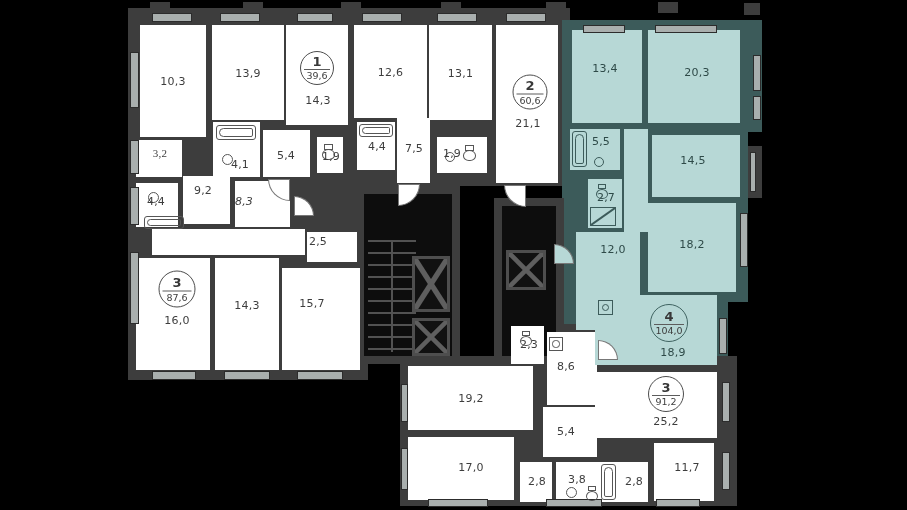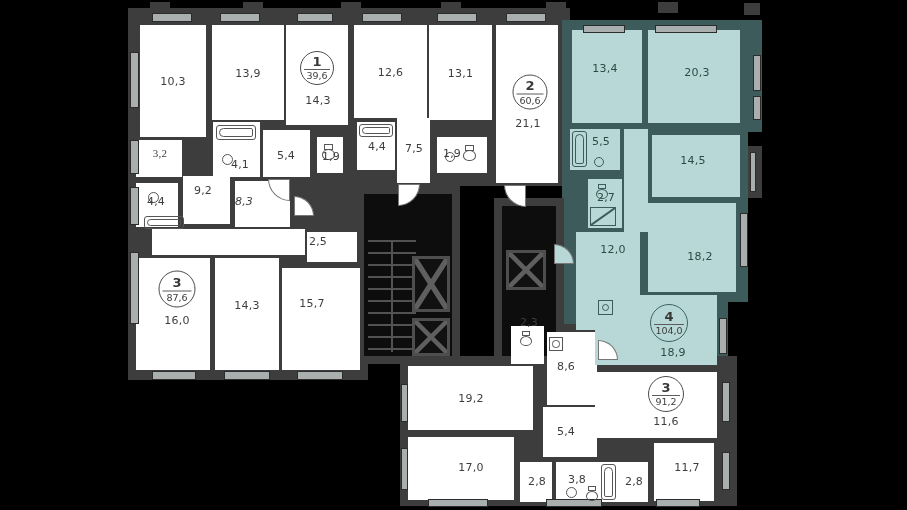--- a/index.html
+++ b/index.html
@@ -110,29 +110,29 @@
     <div class="abs room white" style="left: 152px; top: 229px; width: 153px; height: 26px;"></div>
     <div class="abs room white" style="left: 307px; top: 232px; width: 50px; height: 30px;"></div>
     <div class="abs room-label" style="left: 318px; top: 241px;">2,5</div>
     <div class="abs room white" style="left: 136px; top: 258px; width: 74px; height: 112px;"></div>
     <div class="abs room-label" style="left: 177px; top: 320px;">16,0</div>
     <div class="abs room white" style="left: 215px; top: 258px; width: 64px; height: 112px;"></div>
     <div class="abs room-label" style="left: 247px; top: 305px;">14,3</div>
     <div class="abs room white" style="left: 282px; top: 268px; width: 78px; height: 102px;"></div>
     <div class="abs room-label" style="left: 312px; top: 303px;">15,7</div>
     <div class="abs room white" style="left: 511px; top: 326px; width: 33px; height: 38px;"></div>
-    <div class="abs room-label" style="left: 529px; top: 322px; text-align: center;">2,3</div>
+    <div class="abs room-label" style="left: 529px; top: 344px; text-align: center;">2,3</div>
     <div class="abs room white" style="left: 547px; top: 332px; width: 50px; height: 73px;"></div>
     <div class="abs room-label" style="left: 566px; top: 366px;">8,6</div>
     <div class="abs room white" style="left: 408px; top: 366px; width: 125px; height: 64px;"></div>
     <div class="abs room-label" style="left: 471px; top: 398px;">19,2</div>
     <div class="abs room white" style="left: 543px; top: 407px; width: 54px; height: 50px;"></div>
     <div class="abs room-label" style="left: 566px; top: 431px;">5,4</div>
     <div class="abs room white" style="left: 595px; top: 372px; width: 122px; height: 66px;"></div>
-    <div class="abs room-label" style="left: 666px; top: 421px;">11,6</div>
+    <div class="abs room-label" style="left: 666px; top: 421px;">25,2</div>
     <div class="abs room white" style="left: 408px; top: 437px; width: 106px; height: 63px;"></div>
     <div class="abs room-label" style="left: 471px; top: 467px;">17,0</div>
     <div class="abs room white" style="left: 520px; top: 462px; width: 32px; height: 40px;"></div>
     <div class="abs room-label" style="left: 537px; top: 481px;">2,8</div>
     <div class="abs room white" style="left: 556px; top: 462px; width: 62px; height: 40px;"></div>
     <div class="abs room-label" style="left: 577px; top: 479px;">3,8</div>
     <div class="abs room white" style="left: 618px; top: 462px; width: 30px; height: 40px;"></div>
     <div class="abs room-label" style="left: 634px; top: 481px;">2,8</div>
     <div class="abs room white" style="left: 654px; top: 443px; width: 60px; height: 58px;"></div>
     <div class="abs room-label" style="left: 687px; top: 467px;">11,7</div>
@@ -143,21 +143,21 @@
     <div class="abs room teal" style="left: 570px; top: 129px; width: 50px; height: 41px;"></div>
     <div class="abs room-label teal" style="left: 601px; top: 141px;">5,5</div>
     <div class="abs room teal" style="left: 652px; top: 135px; width: 88px; height: 62px;"></div>
     <div class="abs room-label teal" style="left: 693px; top: 160px;">14,5</div>
     <div class="abs room teal" style="left: 624px; top: 129px; width: 24px; height: 103px;"></div>
     <div class="abs room teal" style="left: 588px; top: 179px; width: 34px; height: 49px;"></div>
     <div class="abs room-label teal" style="left: 606px; top: 197px;">2,7</div>
     <div class="abs room teal" style="left: 576px; top: 232px; width: 64px; height: 98px;"></div>
     <div class="abs room-label teal" style="left: 613px; top: 249px;">12,0</div>
     <div class="abs room teal" style="left: 648px; top: 203px; width: 88px; height: 89px;"></div>
-    <div class="abs room-label teal" style="left: 692px; top: 256px; margin-left: 8px;">18,2</div>
+    <div class="abs room-label teal" style="left: 692px; top: 244px;">18,2</div>
     <div class="abs room teal" style="left: 595px; top: 295px; width: 122px; height: 70px;"></div>
     <div class="abs room-label teal" style="left: 673px; top: 352px;">18,9</div>
     <div class="abs window" style="left: 152px; top: 13px; width: 40px; height: 9px;"></div>
     <div class="abs window" style="left: 220px; top: 13px; width: 40px; height: 9px;"></div>
     <div class="abs window" style="left: 297px; top: 13px; width: 36px; height: 9px;"></div>
     <div class="abs window" style="left: 362px; top: 13px; width: 40px; height: 9px;"></div>
     <div class="abs window" style="left: 437px; top: 13px; width: 40px; height: 9px;"></div>
     <div class="abs window" style="left: 506px; top: 13px; width: 40px; height: 9px;"></div>
     <div class="abs window" style="left: 583px; top: 25px; width: 42px; height: 8px;"></div>
     <div class="abs window" style="left: 655px; top: 25px; width: 62px; height: 8px;"></div>

